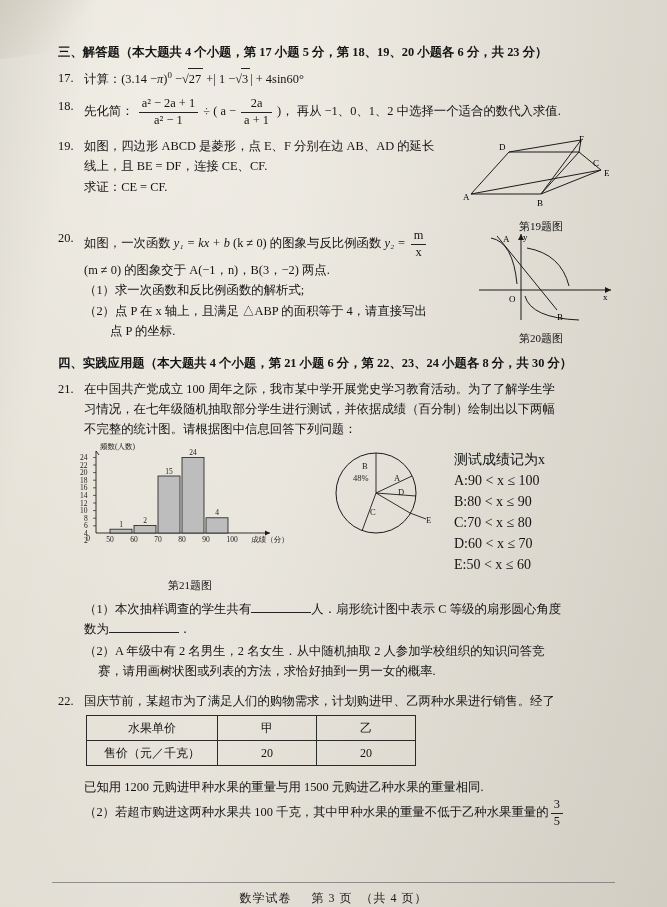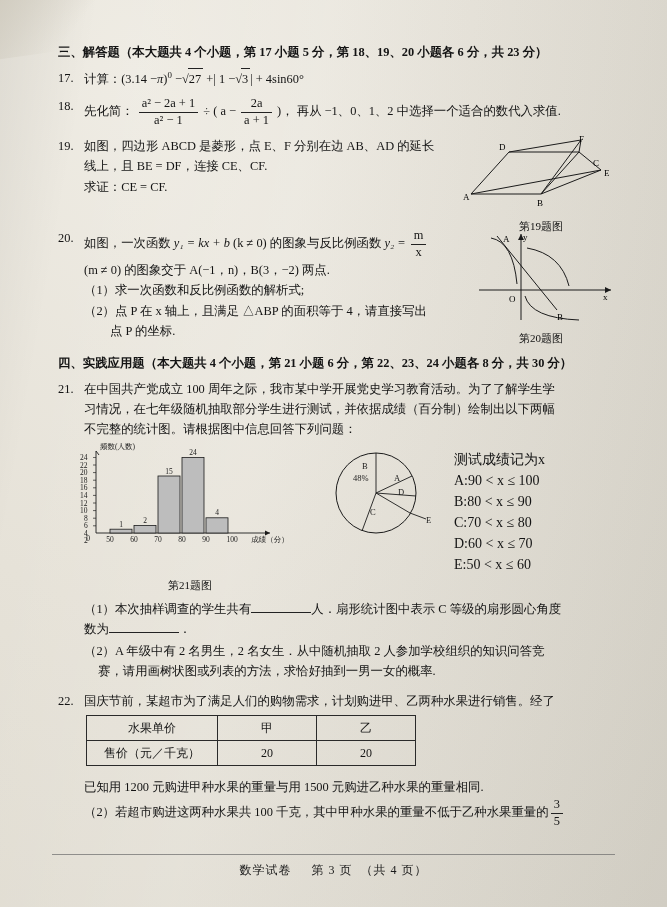--- a/index.html
+++ b/index.html
@@ -49,21 +49,21 @@
   .row{display:flex;align-items:flex-start;}
   .col-txt{flex:1;}
   .col-fig{width:160px;flex:0 0 160px;position:relative;}
 
   table.fruit{border-collapse:collapse;margin:4px 0 11px 28px;font-size:12px;}
   table.fruit td{border:1px solid #2a2a2a;padding:2px 6px;text-align:center;height:20px;}
   table.fruit td.lbl{width:118px;text-align:center;}
   table.fruit td.c{width:86px;}
 
   .footer{
-    position:absolute;left:0;right:0;bottom:28px;text-align:center;
+    position:absolute;left:0;right:0;bottom:0;text-align:center;
     font-size:12px;letter-spacing:1px;color:#1a1a1a;
   }
   .footer .rule{
     position:absolute;left:52px;right:52px;top:-8px;border-top:1px solid #6b6b6b;opacity:.7;
   }
   .blank{display:inline-block;border-bottom:1px solid #222;width:60px;}
 </style>
 </head>
 <body>
 

